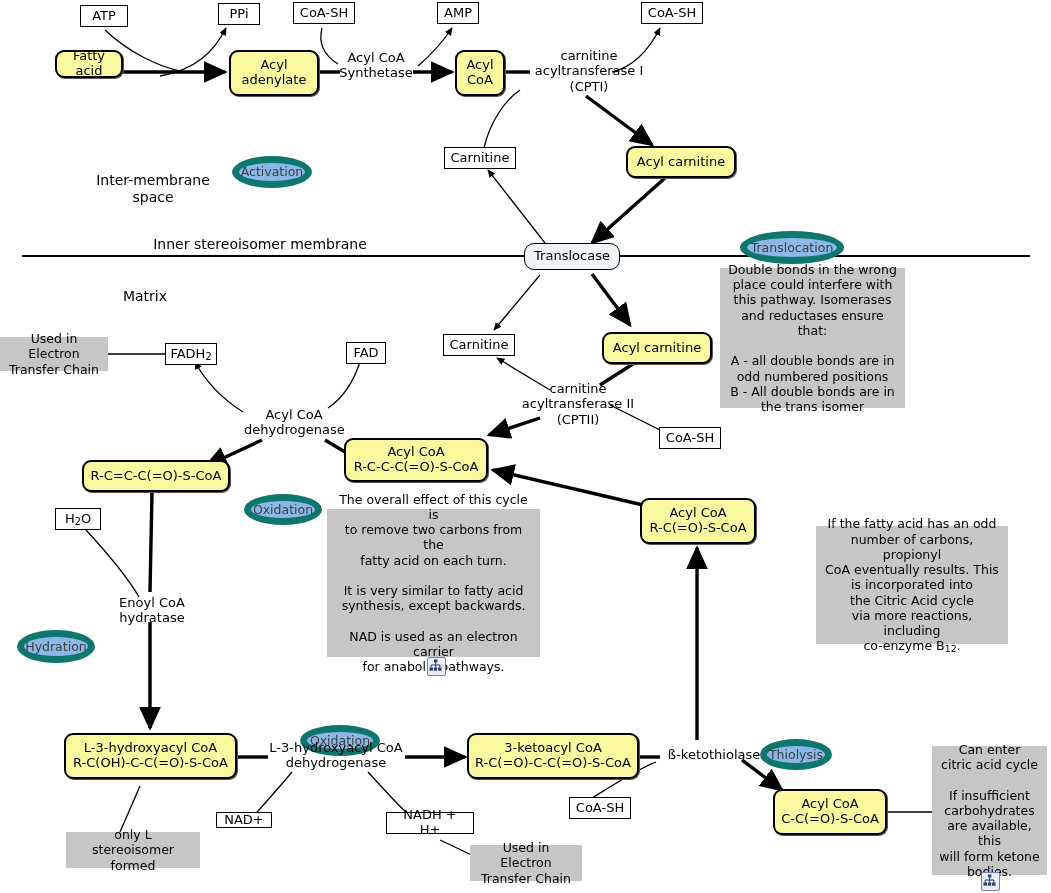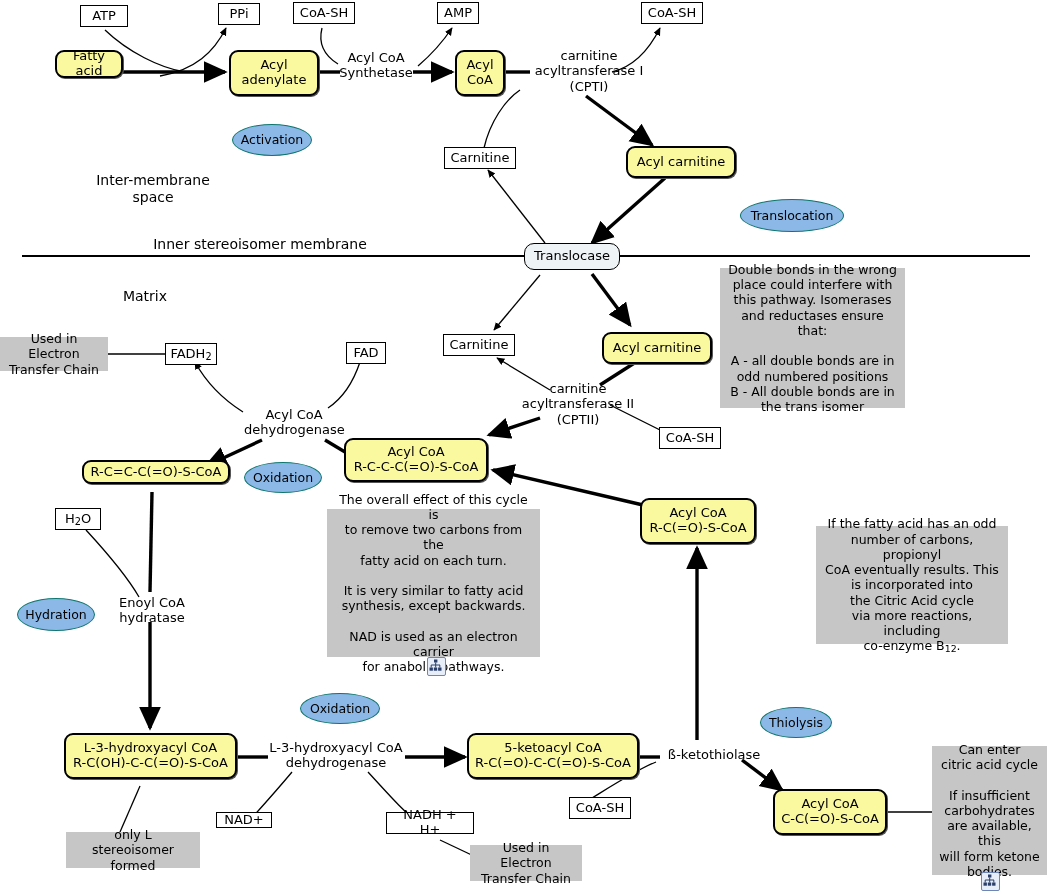--- a/index.html
+++ b/index.html
@@ -10,21 +10,21 @@
         justify-content:center;text-align:center;line-height:1.12;color:#000;white-space:pre-line;}
 
   
   .yellow{background:#fbf9a0;border:2px solid #000;border-radius:9px;font-size:13px;
           box-shadow:1px 1px 0 #555;}
   
   .plain{background:#ffffff;border:1px solid #000;border-radius:0;font-size:13px;padding:1px 4px;}
   
   .note{background:#c6c6c6;border:0;font-size:12.5px;padding:5px 6px;line-height:1.22;}
   
-  .ellipse{background:#8cb8e8;border:1px solid #0f766e;border-radius:50%;font-size:12.5px;color:#000000;}
+  .ellipse{background:#8cb8e8;border:7px solid #0f766e;border-radius:50%;font-size:12.5px;color:#404040;margin-top:32px;}
   
   .pill{background:#eef3f6;border:1.5px solid #000;border-radius:10px;font-size:13px;}
   
   .freetext{position:absolute;font-size:13px;color:#000;text-align:center;line-height:1.18;white-space:pre-line;}
   .region{font-size:14px;}
 
   svg.edges{position:absolute;left:0;top:0;width:1051px;height:893px;overflow:visible;}
   .thin{fill:none;stroke:#000;stroke-width:1.3;}
   .thick{fill:none;stroke:#000;stroke-width:3.4;}
   .med{fill:none;stroke:#000;stroke-width:2.2;}
@@ -180,21 +180,21 @@
   <div class="node note" style="left:0px;top:337px;width:108px;height:34px;">Used in Electron
 Transfer Chain</div>
   <div class="node plain" style="left:165px;top:343px;width:52px;height:22px;"><span>FADH<sub>2</sub></span></div>
   <div class="node plain" style="left:346px;top:342px;width:40px;height:22px;">FAD</div>
 
   <div class="freetext" style="left:244px;top:407px;width:100px;">Acyl CoA
 dehydrogenase</div>
 
   <div class="node yellow" style="left:344px;top:438px;width:144px;height:44px;">Acyl CoA
 R-C-C-C(=O)-S-CoA</div>
-  <div class="node yellow" style="left:82px;top:460px;width:148px;height:24px;">R-C=C-C(=O)-S-CoA</div>
+  <div class="node yellow" style="left:82px;top:460px;width:148px;height:32px;">R-C=C-C(=O)-S-CoA</div>
   <div class="node ellipse" style="left:244px;top:462px;width:78px;height:31px;">Oxidation</div>
 
   <div class="node yellow" style="left:640px;top:498px;width:116px;height:46px;">Acyl CoA
 R-C(=O)-S-CoA</div>
 
   <div class="node note" style="left:327px;top:509px;width:213px;height:148px;">The overall effect of this cycle is
 to remove two carbons from the
 fatty acid on each turn.
 
 It is very similar to fatty acid
@@ -225,21 +225,21 @@
   <div class="freetext" style="left:106px;top:595px;width:92px;">Enoyl CoA
 hydratase</div>
 
   <div class="node yellow" style="left:64px;top:733px;width:173px;height:46px;">L-3-hydroxyacyl CoA
 R-C(OH)-C-C(=O)-S-CoA</div>
 
   <div class="node ellipse" style="left:300px;top:693px;width:80px;height:31px;">Oxidation</div>
   <div class="freetext" style="left:266px;top:740px;width:140px;">L-3-hydroxyacyl CoA
 dehydrogenase</div>
 
-  <div class="node yellow" style="left:467px;top:733px;width:172px;height:46px;">5-ketoacyl CoA
+  <div class="node yellow" style="left:467px;top:733px;width:172px;height:46px;">3-ketoacyl CoA
 R-C(=O)-C-C(=O)-S-CoA</div>
 
   <div class="freetext" style="left:662px;top:747px;width:104px;">ß-ketothiolase</div>
   <div class="node ellipse" style="left:760px;top:707px;width:72px;height:31px;">Thiolysis</div>
 
   <div class="node plain" style="left:216px;top:812px;width:56px;height:16px;">NAD+</div>
   <div class="node plain" style="left:386px;top:812px;width:88px;height:22px;">NADH + H+</div>
   <div class="node plain" style="left:569px;top:797px;width:62px;height:22px;">CoA-SH</div>
 
   <div class="node note" style="left:66px;top:832px;width:134px;height:36px;">only L stereoisomer

